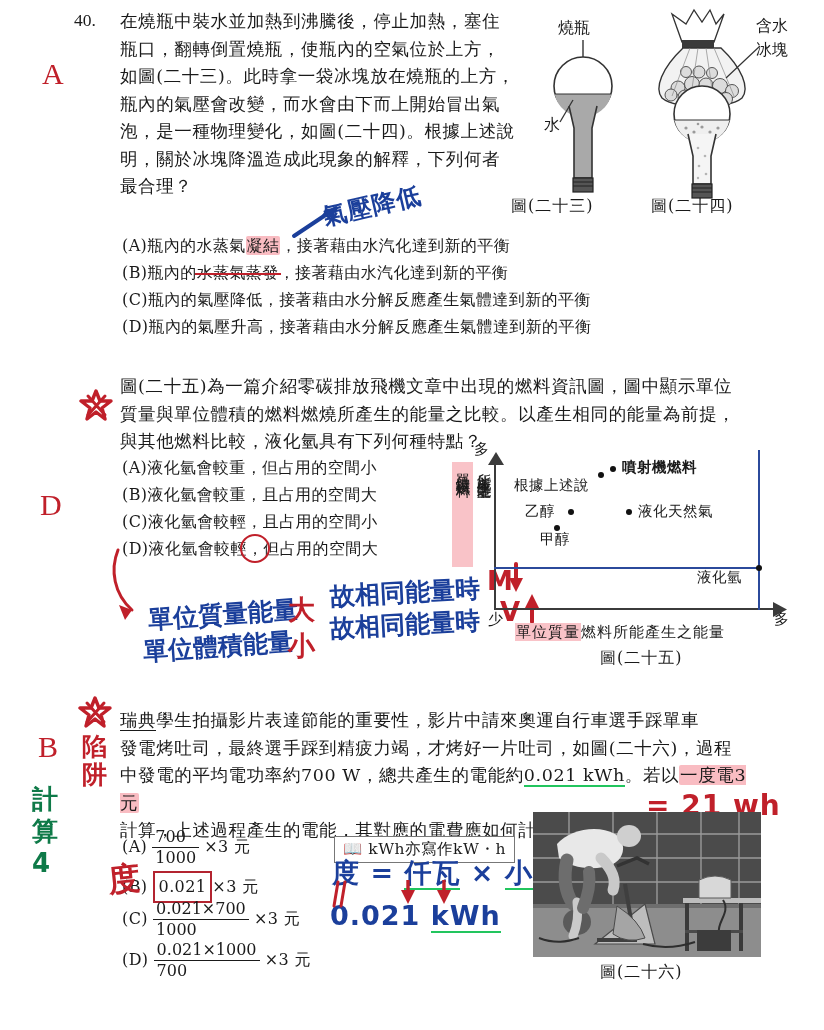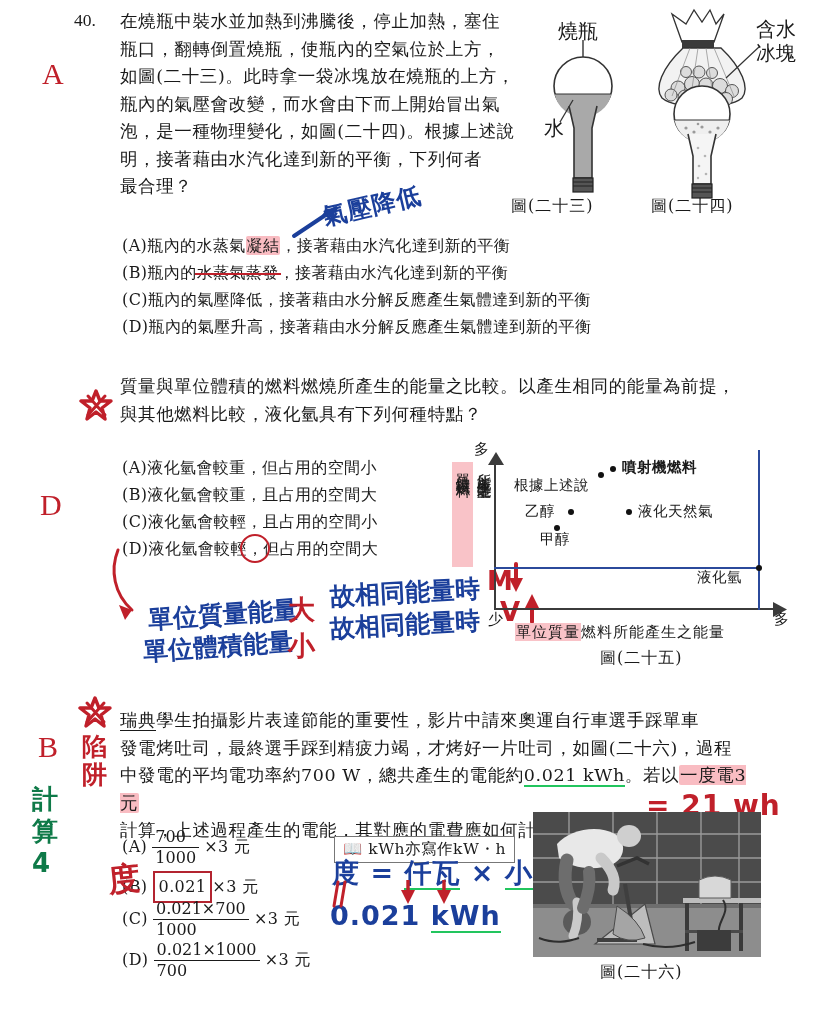--- a/index.html
+++ b/index.html
@@ -25,21 +25,21 @@
   .hl{background:#f9bcc2;padding:0 1px;border-radius:2px;}
   .hl-soft{background:#f9c3c8;padding:0 1px;}
 
   
   .strike-red{position:relative;}
   .strike-red:after{content:"";position:absolute;left:-2px;right:-2px;top:52%;height:2px;background:#c0202a;}
   .uline-red{border-bottom:2px solid #22c55e;}
 
   
   .fig-cap{font-size:16px;letter-spacing:1px;}
-  .lbl{font-size:20px;}
+  .lbl{font-size:16px;}
 
   
   .axisline{background:#3b3b3b;}
   .bluetick{background:#2b4a9b;}
   .ptlabel{font-size:14.5px;letter-spacing:.5px;white-space:nowrap;}
   .dot{width:6px;height:6px;border-radius:50%;background:#111;position:absolute;}
   .vlabel{writing-mode:vertical-rl;text-orientation:upright;font-size:14.5px;letter-spacing:2px;}
 
   
   .frac{display:inline-block;vertical-align:middle;text-align:left;line-height:1.15;}
@@ -58,21 +58,21 @@
 <div class="abs" style="left:74px;top:10px;">
   <span class="qnum">40.</span>
 </div>
 
 <div class="abs cjk qtext" style="left:120px;top:8px;width:420px;">
   <div>在燒瓶中裝水並加熱到沸騰後，停止加熱，塞住</div>
   <div>瓶口，翻轉倒置燒瓶，使瓶內的空氣位於上方，</div>
   <div>如圖(二十三)。此時拿一袋冰塊放在燒瓶的上方，</div>
   <div>瓶內的氣壓會改變，而水會由下而上開始冒出氣</div>
   <div>泡，是一種物理變化，如圖(二十四)。根據上述說</div>
-  <div>明，接著藉由水汽化達到新的平衡，下列何者</div>
+  <div>明，關於冰塊降溫造成此現象的解釋，下列何者</div>
   <div>最合理？</div>
 </div>
 
 <div class="abs mark-letter" style="left:42px;top:57px;">A</div>
 
 <div class="abs hand blue" style="left:322px;top:190px;font-size:24px;transform:rotate(-13deg);letter-spacing:1px;">氣壓降低</div>
 <svg class="abs" style="left:290px;top:200px;" width="60" height="40" viewBox="0 0 60 40">
   <path d="M4 36 L46 8" stroke="#1b3f9b" stroke-width="4" fill="none" stroke-linecap="round"></path>
   <path d="M46 8 L33 11 L43 20 Z" fill="#1b3f9b"></path>
 </svg>
@@ -172,20 +172,21 @@
   <span>(B)</span><span>瓶內的</span><span class="strike-red">水蒸氣蒸發</span><span>，接著藉由水汽化達到新的平衡</span>
 </div>
 <div class="abs cjk opt" style="left:122px;top:286px;">
   <span>(C)</span><span>瓶內的氣壓降低，接著藉由水分解反應產生氣體達到新的平衡</span>
 </div>
 <div class="abs cjk opt" style="left:122px;top:313px;">
   <span>(D)</span><span>瓶內的氣壓升高，接著藉由水分解反應產生氣體達到新的平衡</span>
 </div>
 
 <div class="abs cjk qtext" style="left:120px;top:373px;width:620px;">
+  <div>圖(二十五)為一篇介紹零碳排放飛機文章中出現的燃料資訊圖，圖中顯示單位</div>
   <div>質量與單位體積的燃料燃燒所產生的能量之比較。以產生相同的能量為前提，</div>
   <div>與其他燃料比較，液化氫具有下列何種特點？</div>
 </div>
 
 <div class="abs cjk opt" style="left:122px;top:454px;">
   <span>(A)</span><span>液化氫會較重，但占用的空間小</span>
 </div>
 <div class="abs cjk opt" style="left:122px;top:481px;">
   <span>(B)</span><span>液化氫會較重，且占用的空間大</span>
 </div>

